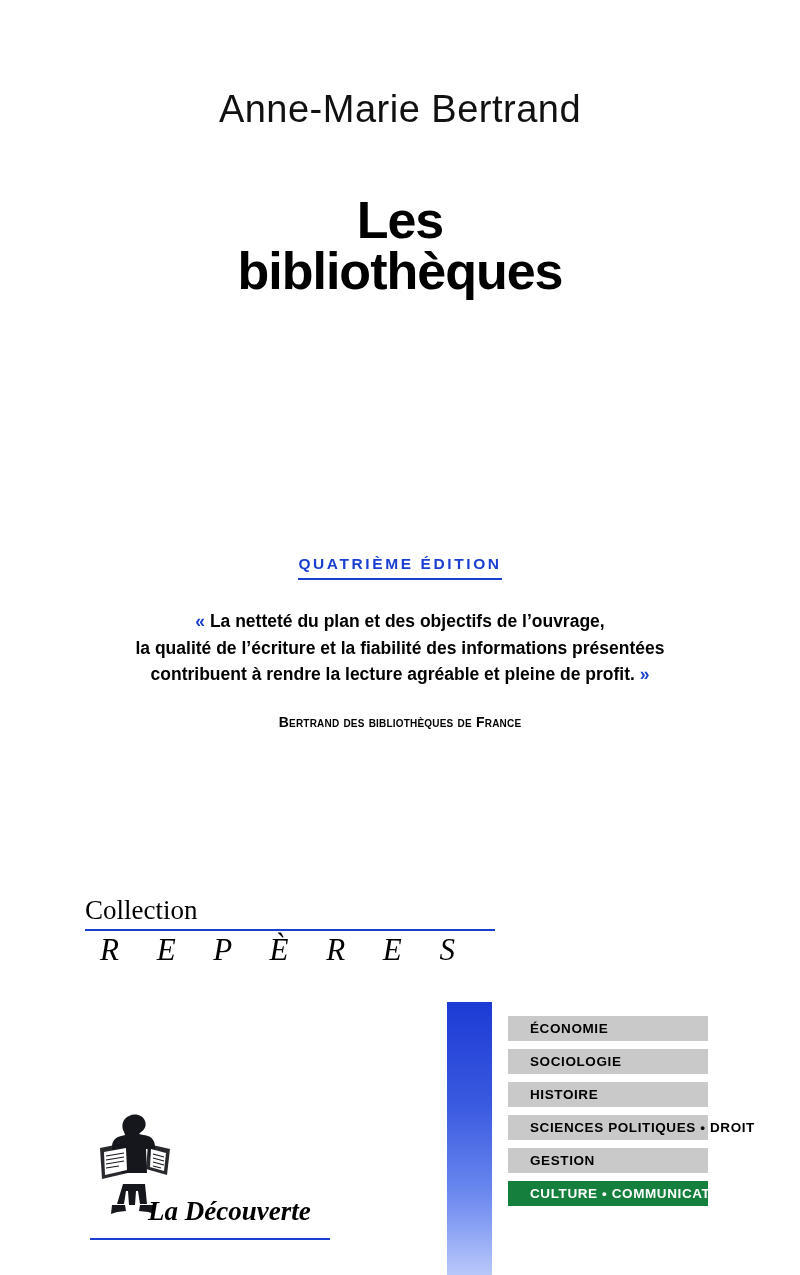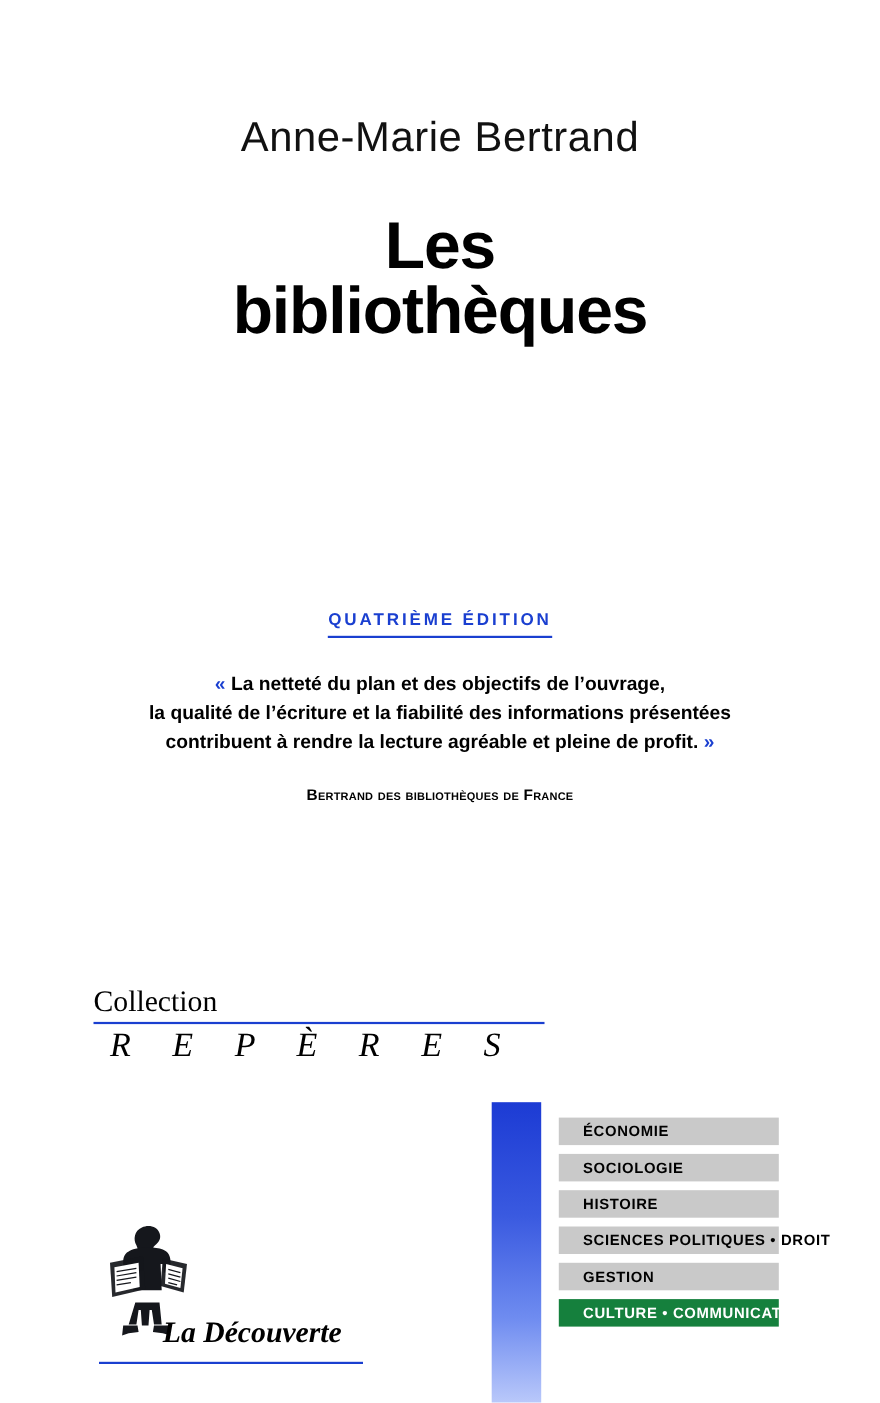--- a/index.html
+++ b/index.html
@@ -21,37 +21,37 @@
     left: 0; top: 0;
     width: 800px;
     height: 1275px;
     background: #ffffff;
   }
 
   
   .author {
     position: absolute;
     left: 0;
-    top: 104px;
+    top: 88px;
     width: 800px;
     text-align: center;
     font-size: 38px;
     font-weight: 400;
     letter-spacing: 0.5px;
     color: #111111;
   }
 
   
   .title {
     position: absolute;
     left: 0;
     top: 195px;
     width: 800px;
     text-align: center;
-    font-size: 60px;
+    font-size: 52px;
     font-weight: bold;
     line-height: 0.98;
     letter-spacing: -1px;
     color: #000000;
   }
   .title .line {
     display: block;
   }
 
   

